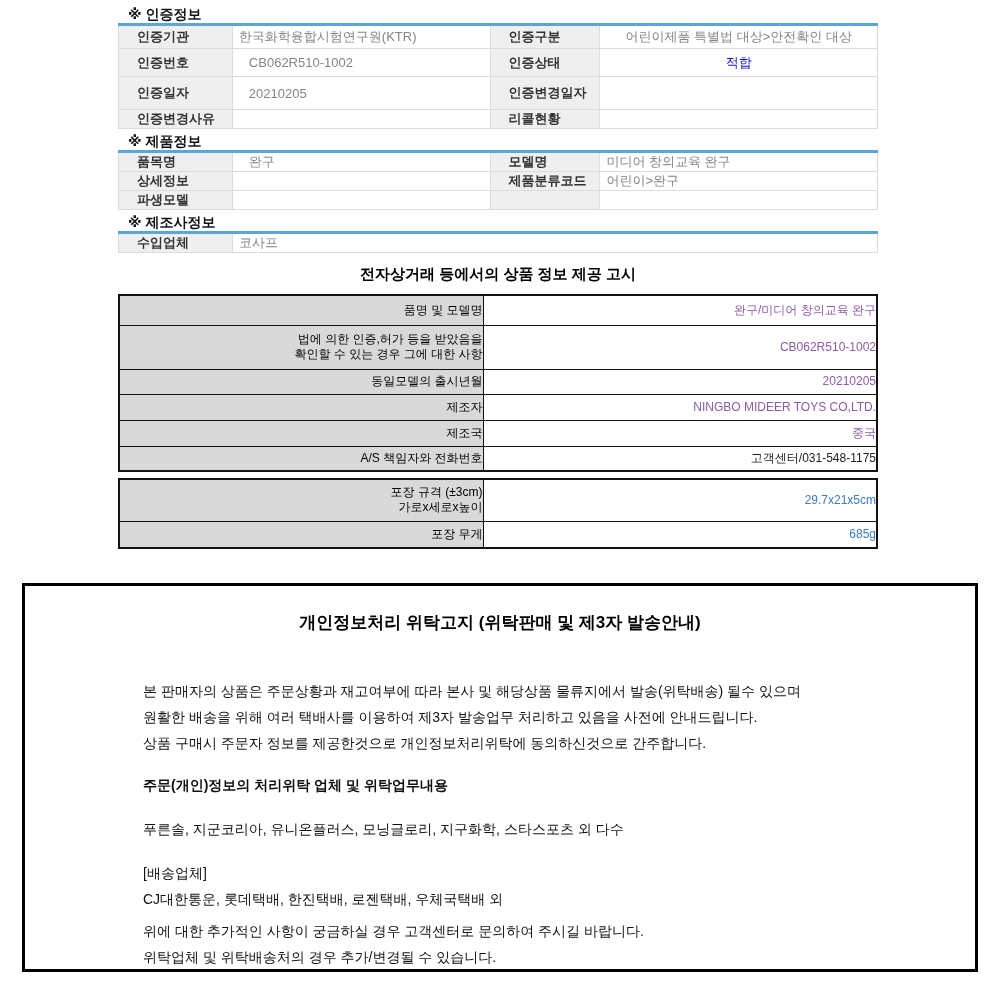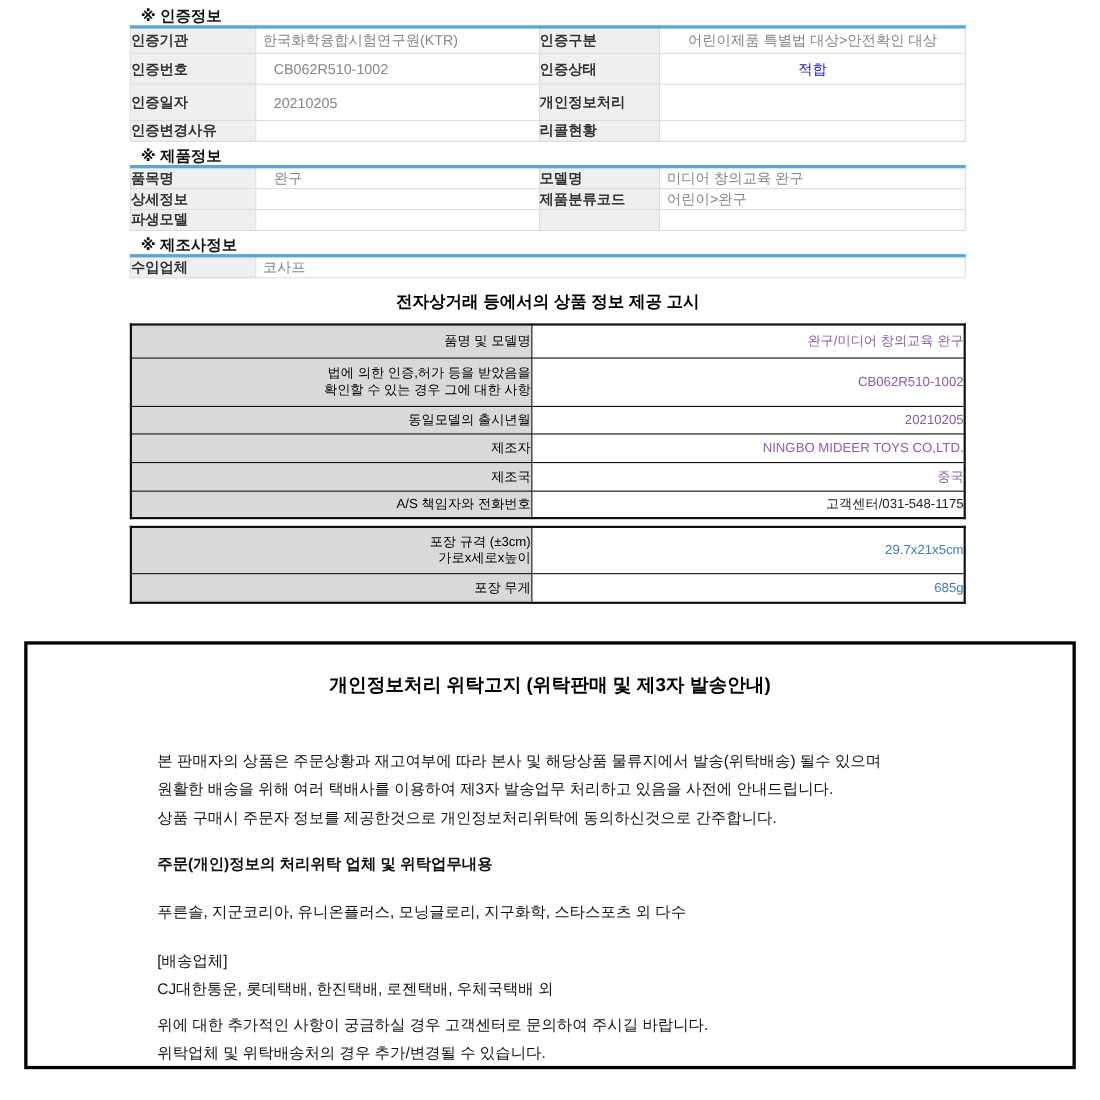--- a/index.html
+++ b/index.html
@@ -22,20 +22,21 @@
     margin-left:118px; width:760px;
     border-collapse:collapse;
     border-top:3px solid #58A6DB;
   }
   .info-table td {
     border:1px solid #DCDCDC;
     font-size:13px; vertical-align:middle;
   }
   .info-table td.lbl {
     background:#EFEFEF; font-weight:bold; color:#333;
+    padding-left:18px;
   }
   .info-table td.val { color:#858585; padding-left:16px; }
   .info-table td.val.pad-sm { padding-left:6px; }
   .info-table td.val.center { text-align:center; padding-left:0; }
   .info-table td.val.blue { color:#1414CC;font-family:Liberation Serif, serif; }
 
   
   .disc-title {
     margin:12px 0 10px 118px; width:760px;
     text-align:center; font-size:15px; font-weight:bold; color:#000;
@@ -95,21 +96,21 @@
     </tr>
     <tr style="height:28px">
       <td class="lbl">인증번호</td>
       <td class="val">CB062R510-1002</td>
       <td class="lbl">인증상태</td>
       <td class="val center blue">적합</td>
     </tr>
     <tr style="height:33px">
       <td class="lbl">인증일자</td>
       <td class="val">20210205</td>
-      <td class="lbl">개인정보처리</td>
+      <td class="lbl">인증변경일자</td>
       <td class="val"></td>
     </tr>
     <tr style="height:18px">
       <td class="lbl">인증변경사유</td>
       <td class="val"></td>
       <td class="lbl">리콜현황</td>
       <td class="val"></td>
     </tr>
   </tbody>
     </table>

